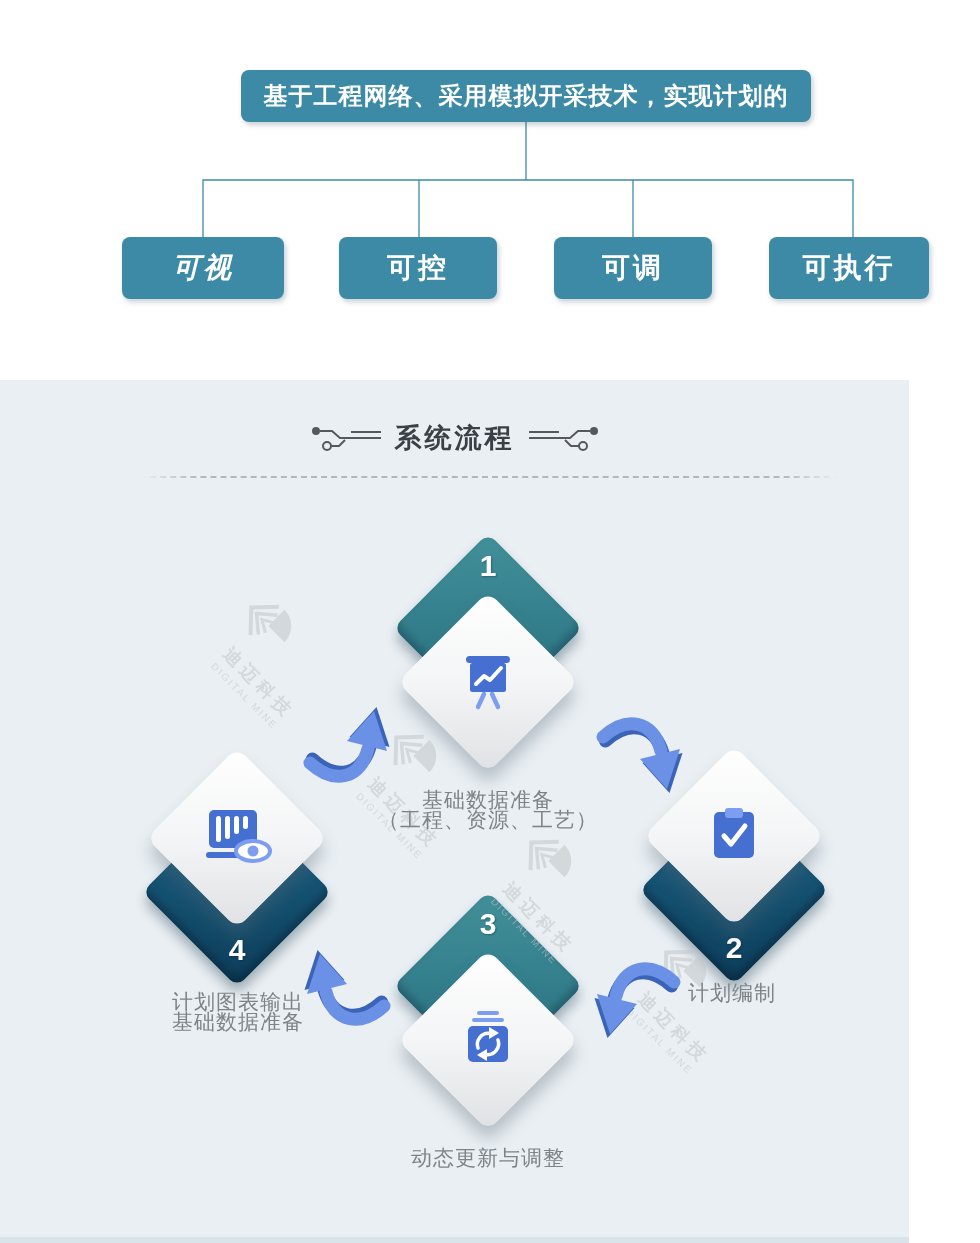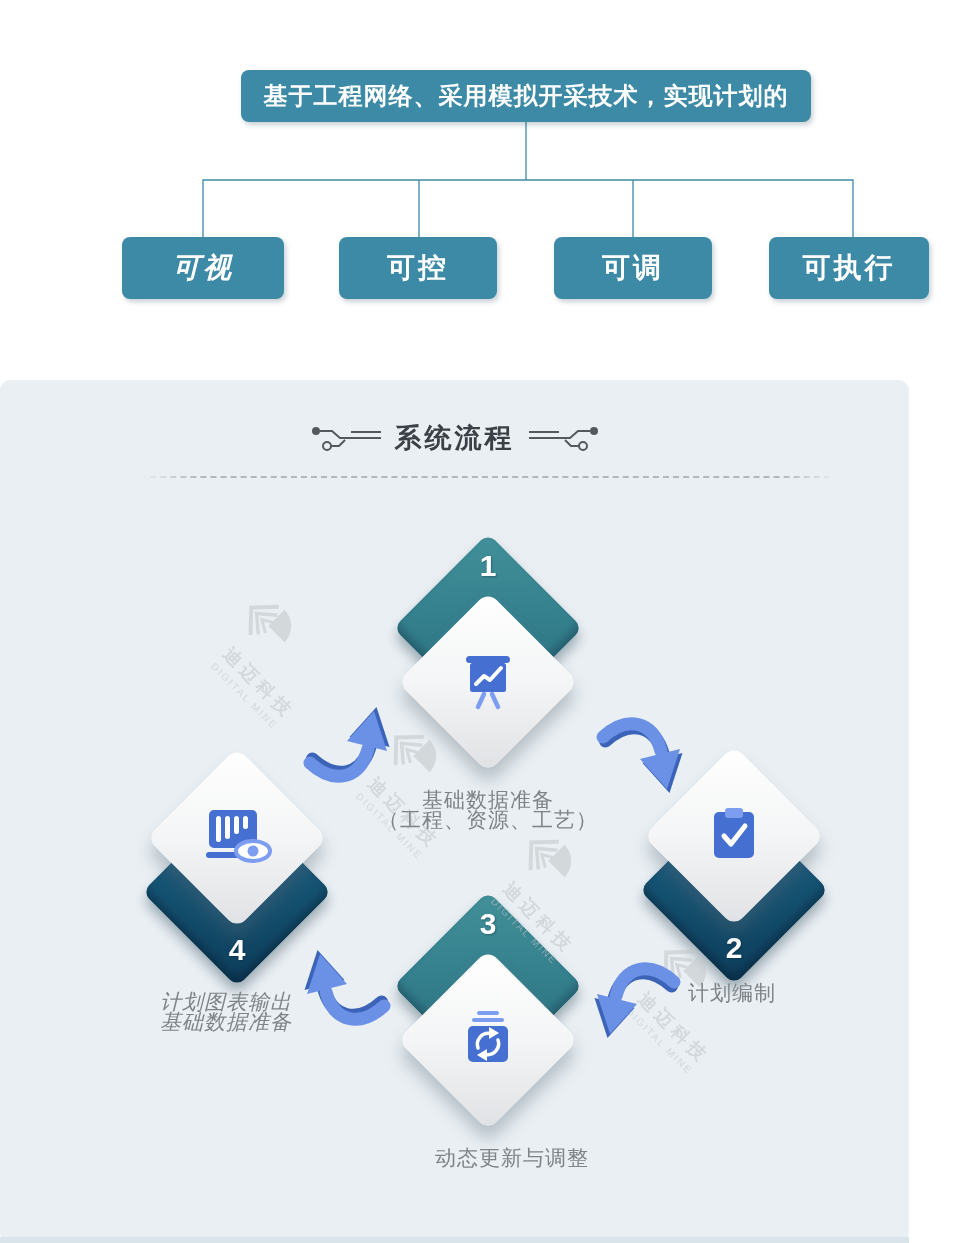--- a/index.html
+++ b/index.html
@@ -11,21 +11,21 @@
   .org-root{position:absolute;left:205px;top:70px;width:570px;height:52px;background:#3d8aa6;
     border-radius:8px;color:#fff;font-size:24px;font-weight:bold;letter-spacing:1px;
     display:flex;align-items:center;justify-content:center;box-shadow:2px 3px 5px rgba(40,70,90,.25);}
   .org-lines{position:absolute;left:0;top:0;}
   .org-child{position:absolute;top:237px;height:62px;background:#3d8aa6;border-radius:8px;color:#fff;
     font-size:28px;font-weight:bold;letter-spacing:3px;display:flex;align-items:center;justify-content:center;
     box-shadow:2px 3px 5px rgba(40,70,90,.25);}
   .c1{left:86px;width:162px;font-style:italic;} .c2{left:303px;width:158px;} .c3{left:518px;width:158px;} .c4{left:733px;width:160px;}
 
   
-  .flow-section{position:absolute;left:0;top:380px;width:909px;height:863px;background:#e9eff3;border-radius:11px;}
+  .flow-section{position:absolute;left:0;top:380px;width:909px;height:863px;background:#e9eff3;}
   .title-row{position:absolute;left:0;top:40px;width:100%;display:flex;align-items:center;justify-content:center;gap:14px;}
   .section-title{font-size:27px;font-weight:bold;color:#3a4045;letter-spacing:3px;}
   .deco{display:block;}
   .deco.flip{transform:scaleX(-1);}
   .dashed-line{position:absolute;left:130px;top:96px;width:720px;height:0;border-top:2px dashed #b2b7ba;}
   .dash-fade{position:absolute;top:-3px;width:70px;height:6px;}
   .dash-fade.l{left:-2px;background:linear-gradient(90deg,#e9eff3 20%,rgba(233,239,243,0));}
   .dash-fade.r{right:-2px;background:linear-gradient(270deg,#e9eff3 20%,rgba(233,239,243,0));}
 
   
@@ -259,23 +259,23 @@
       <polygon points="45,56 85,46 72,86" fill="#6b91e6"></polygon>
     </svg>
 
     <div class="step-label" style="left:488px;top:410px;">
       <div>基础数据准备</div>
       <div>（工程、资源、工艺）</div>
     </div>
     <div class="step-label" style="left:732px;top:603px;">
       <div>计划编制</div>
     </div>
-    <div class="step-label" style="left:512px;top:768px;text-align:right;">
+    <div class="step-label" style="left:488px;top:768px;text-align:right;">
       <div>动态更新与调整</div>
     </div>
-    <div class="step-label" style="left:226px;top:612px;font-style:italic;">
+    <div class="step-label" style="left:238px;top:612px;">
       <div>计划图表输出</div>
       <div>基础数据准备</div>
     </div>
 
     <div class="bottom-strip"></div>
   </div>
 </div>
 
 </body></html>

